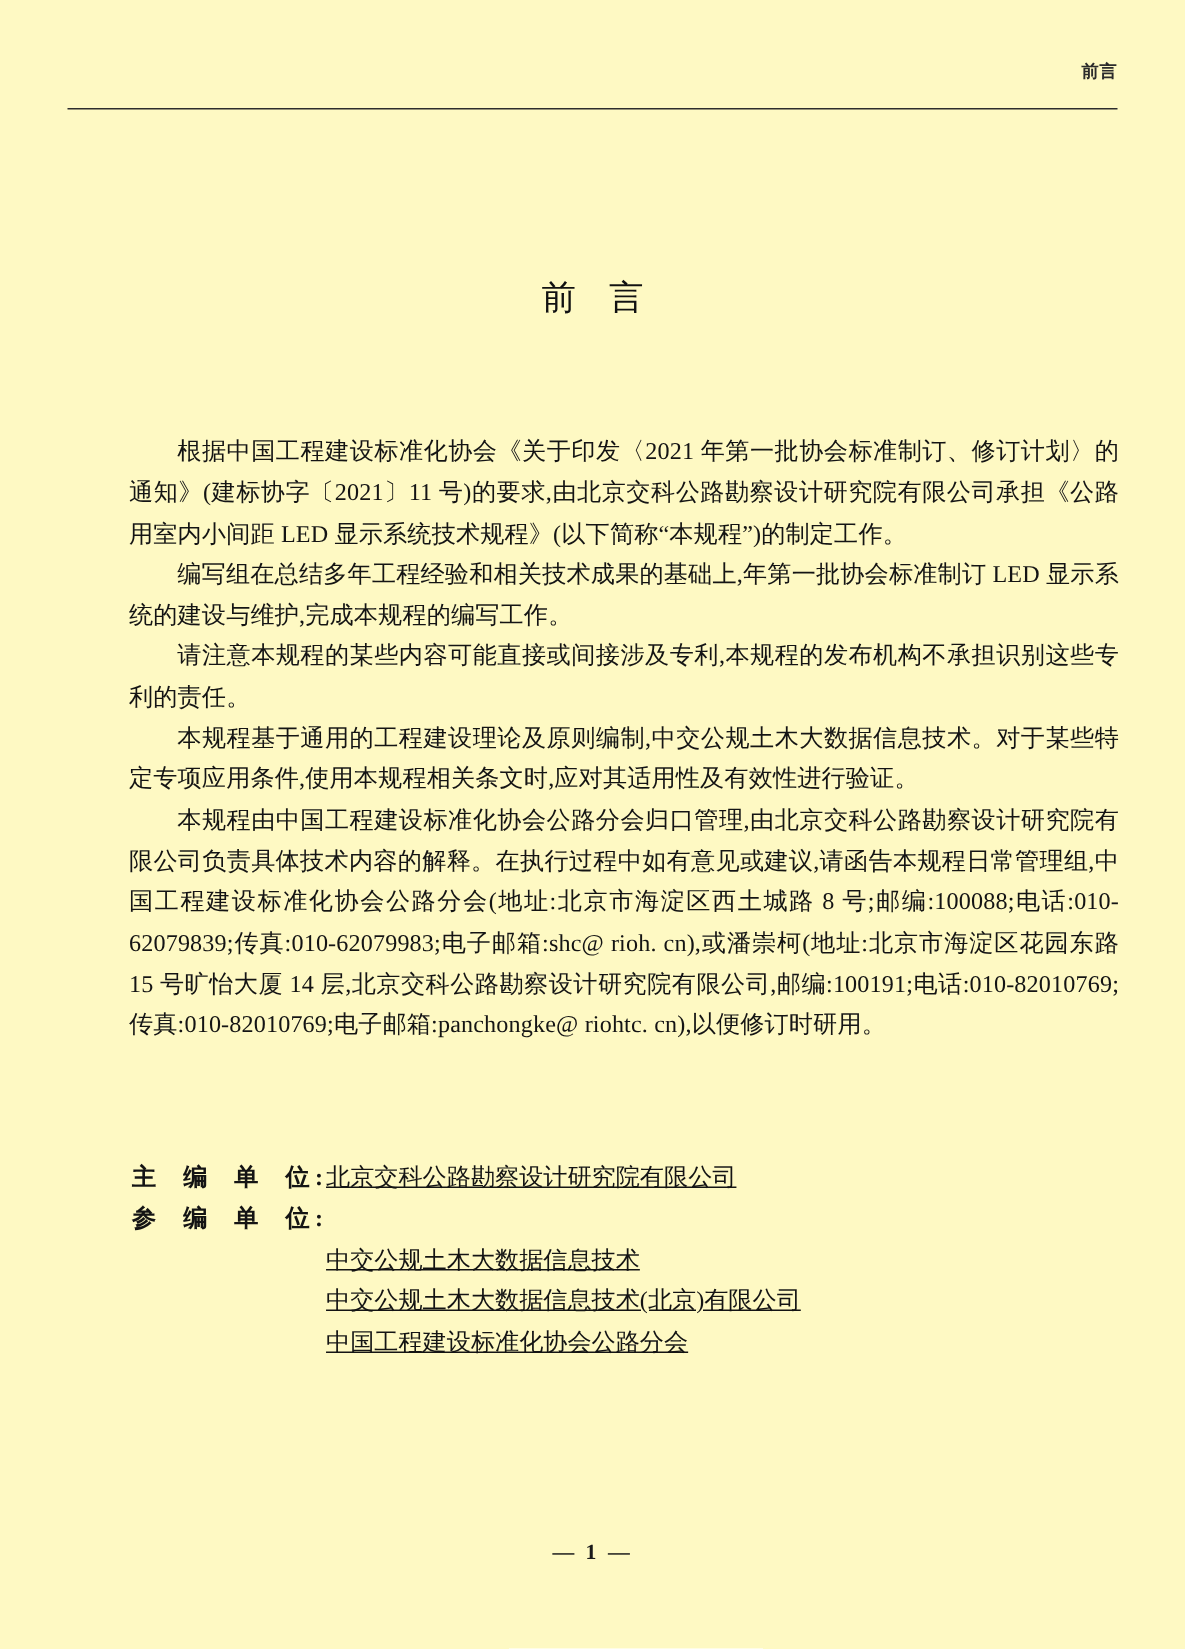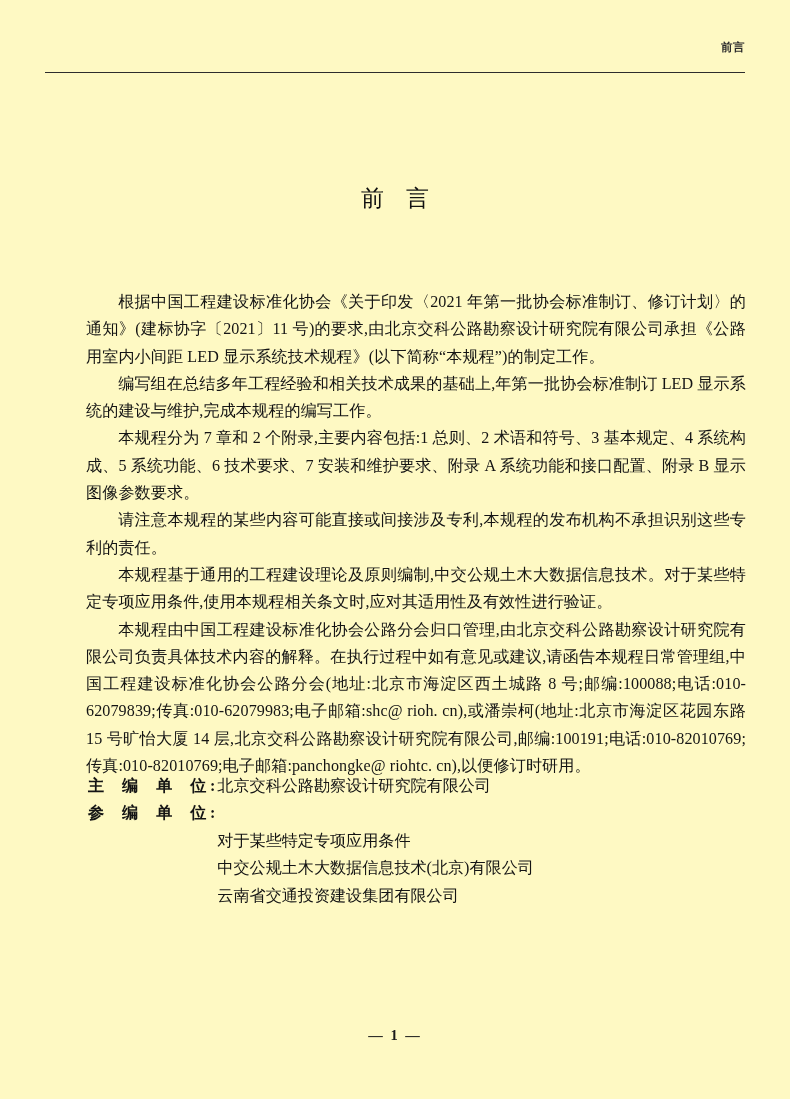--- a/index.html
+++ b/index.html
@@ -104,20 +104,21 @@
     visibility: hidden;
   }
   .org-colon {
     flex: 0 0 auto;
     font-weight: bold;
     margin-right: 2px;
   }
   .org-name {
     flex: 1 1 auto;
     white-space: nowrap;
+    text-decoration: underline;
   }
 
   
   #page-number {
     position: absolute;
     left: 0;
     top: 1027px;
     width: 790px;
     text-align: center;
     font-size: 14.5px;
@@ -134,21 +135,20 @@
   <div id="header">
     <div id="header-text">前言</div>
     <div id="header-rule"></div>
   </div>
 
   <div id="doc-title">前言</div>
 
   <div id="body-text">
     <p class="para">根据中国工程建设标准化协会《关于印发〈2021 年第一批协会标准制订、修订计划〉的通知》(建标协字〔2021〕11 号)的要求,由北京交科公路勘察设计研究院有限公司承担《公路用室内小间距 LED 显示系统技术规程》(以下简称“本规程”)的制定工作。</p>
     <p class="para">编写组在总结多年工程经验和相关技术成果的基础上,年第一批协会标准制订 LED 显示系统的建设与维护,完成本规程的编写工作。</p>
-    <p class="para">本规程分为 7 章和 2 个附录,主要内容包括:1 总则、2 术语和符号、3 基本规定、4 系统构成、5 系统功能、6 技术要求、7 安装和维护要求、附录 A 系统功能和接口配置、附录 B 显示图像参数要求。</p>
     <p class="para">请注意本规程的某些内容可能直接或间接涉及专利,本规程的发布机构不承担识别这些专利的责任。</p>
     <p class="para">本规程基于通用的工程建设理论及原则编制,中交公规土木大数据信息技术。对于某些特定专项应用条件,使用本规程相关条文时,应对其适用性及有效性进行验证。</p>
     <p class="para">本规程由中国工程建设标准化协会公路分会归口管理,由北京交科公路勘察设计研究院有限公司负责具体技术内容的解释。在执行过程中如有意见或建议,请函告本规程日常管理组,中国工程建设标准化协会公路分会(地址:北京市海淀区西土城路 8 号;邮编:100088;电话:010-62079839;传真:010-62079983;电子邮箱:shc@ rioh. cn),或潘崇柯(地址:北京市海淀区花园东路 15 号旷怡大厦 14 层,北京交科公路勘察设计研究院有限公司,邮编:100191;电话:010-82010769;传真:010-82010769;电子邮箱:panchongke@ riohtc. cn),以便修订时研用。</p>
   </div>
 
   <div id="orgs">
 
     <div class="org-row">
       <span class="org-label">主 编 单 位</span>
       <span class="org-colon">:</span>
@@ -157,34 +157,34 @@
 
     <div class="org-row">
       <span class="org-label">参 编 单 位</span>
       <span class="org-colon">:</span>
     </div>
 
 
     <div class="org-row">
       <span class="org-label empty">参 编 单 位</span>
       <span class="org-colon" style="visibility:hidden">:</span>
-      <span class="org-name">对于某些特定专项应用条件</span>
+      <span class="org-name">中交公规土木大数据信息技术</span>
     </div>
 
 
     <div class="org-row">
       <span class="org-label empty">参 编 单 位</span>
       <span class="org-colon" style="visibility:hidden">:</span>
       <span class="org-name">中交公规土木大数据信息技术(北京)有限公司</span>
     </div>
 
 
     <div class="org-row">
       <span class="org-label empty">参 编 单 位</span>
       <span class="org-colon" style="visibility:hidden">:</span>
-      <span class="org-name">云南省交通投资建设集团有限公司</span>
+      <span class="org-name">中国工程建设标准化协会公路分会</span>
     </div>
 
   </div>
 
   <div id="page-number">— 1 —</div>
 
 </div>
 
 </body></html>

